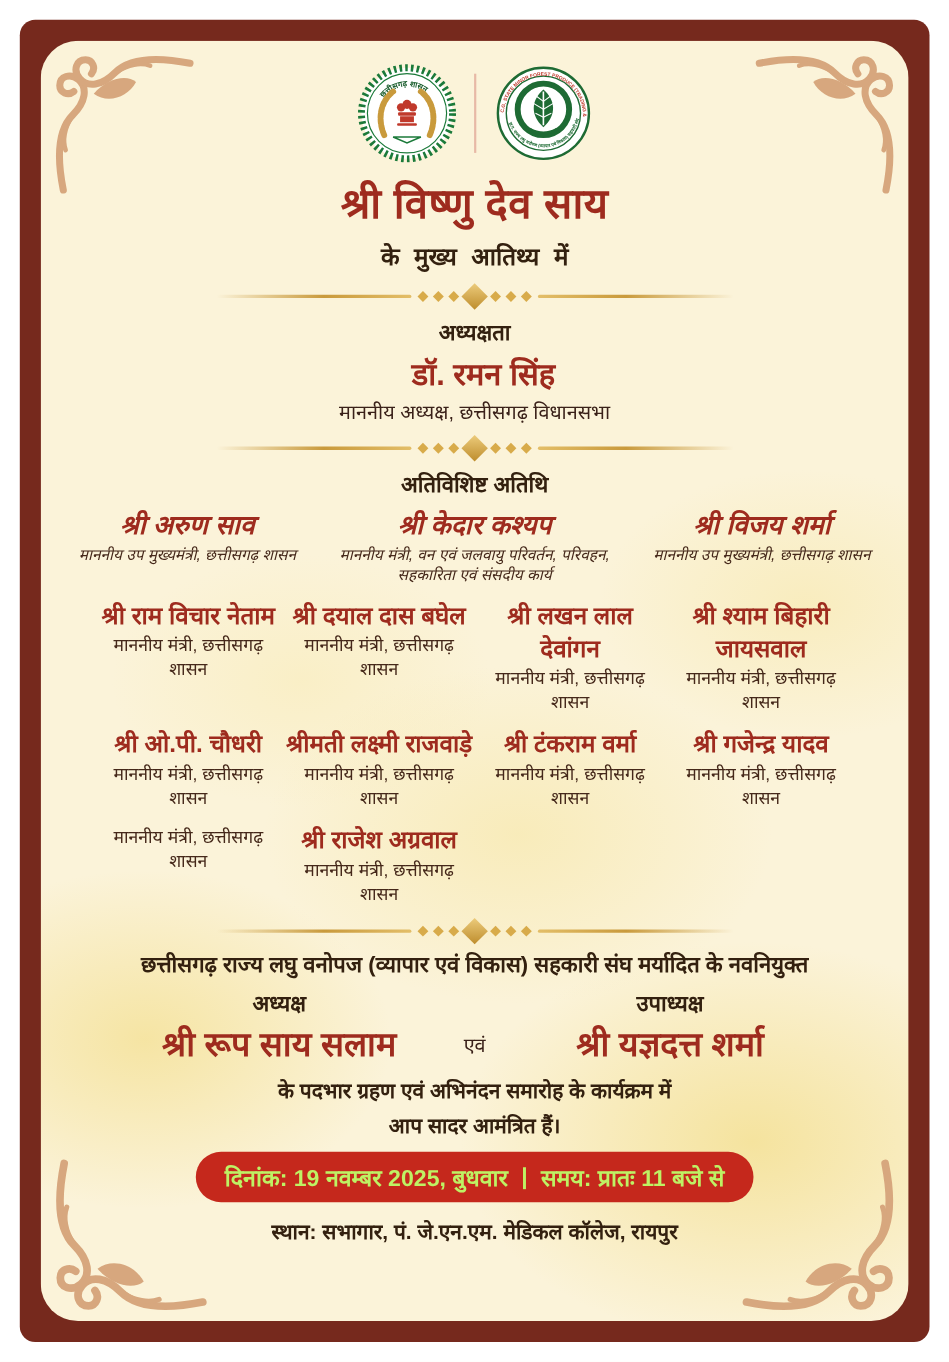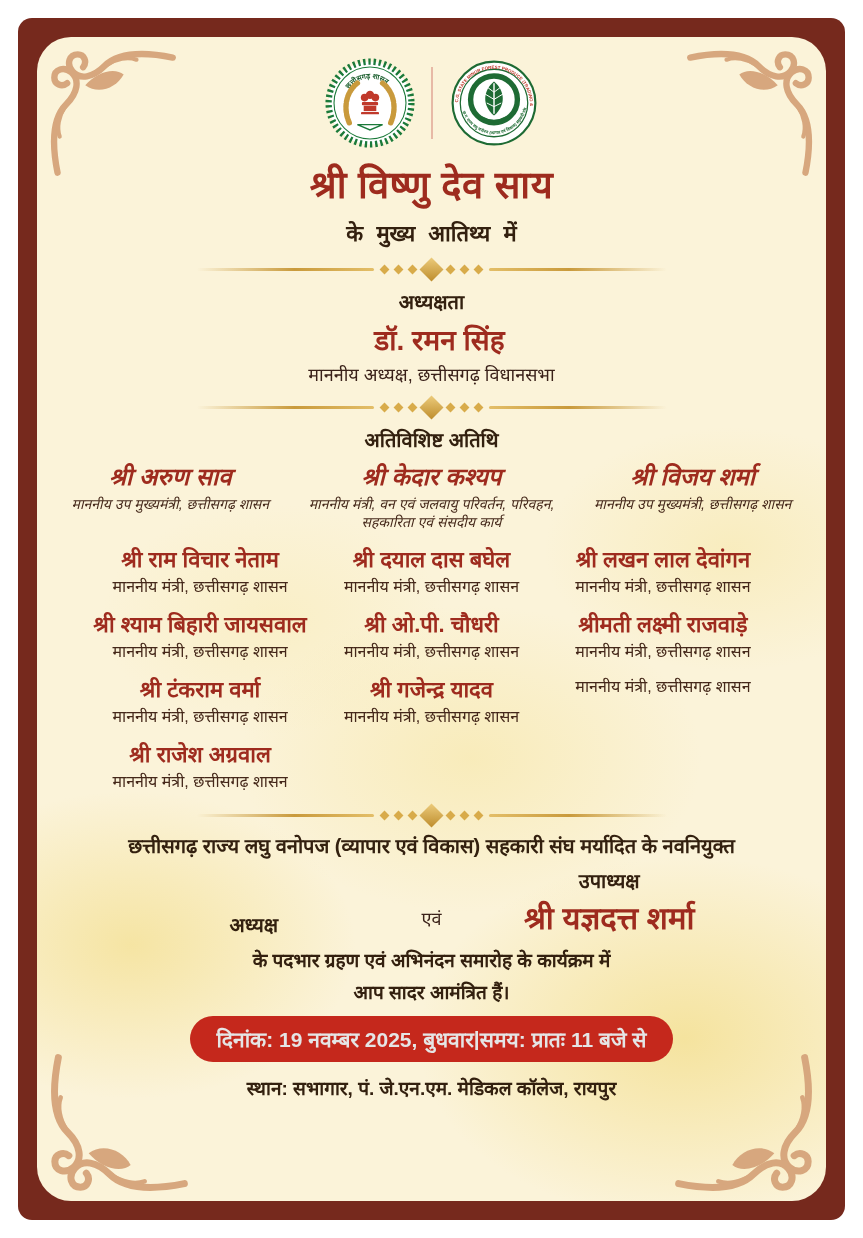--- a/index.html
+++ b/index.html
@@ -61,37 +61,37 @@
   .sec-heading{font-size:20px;font-weight:bold;color:#33200F;margin-top:2px;text-align:center;}
   .pres-name{font-size:28px;font-weight:bold;color:#9E2B1E;margin-top:5px;padding-left:16px;}
   .pres-desig{font-size:18px;color:#3A2119;margin-top:4px;}
 
   
   .vip-row{display:grid;grid-template-columns:1fr 1.15fr 1fr;width:97%;margin:6px auto 0 auto;align-items:start;font-style:italic;}
   .vip-name{font-size:24px;font-weight:bold;color:#9E2B1E;}
   .vip-desig{font-size:14px;color:#45281A;margin-top:3px;line-height:1.3;}
 
   
-  .min-grid{display:grid;grid-template-columns:1fr 1fr 1fr;width:88%;margin:12px auto 0 auto;row-gap:11px;}
+  .min-grid{display:grid;grid-template-columns:1fr 1fr 1fr 1fr;width:88%;margin:12px auto 0 auto;row-gap:11px;}
   .min-name{font-size:22px;font-weight:bold;color:#9E2B1E;}
   .min-desig{font-size:16px;color:#45281A;margin-top:2px;}
 
   .intro-line{font-size:20px;font-weight:bold;color:#33200F;margin-top:2px;}
 
   .roles-row{display:grid;grid-template-columns:1fr auto 1fr;width:84%;margin:8px auto 0 auto;align-items:end;}
   .role-label{font-size:20px;font-weight:bold;color:#33200F;}
   .role-name{font-size:31px;font-weight:bold;color:#9E2B1E;margin-top:2px;}
   .role-conj{font-size:18px;color:#3A2119;padding:0 14px 8px 14px;}
 
   .invite-line{font-size:19px;font-weight:bold;color:#33200F;margin-top:9px;}
   .invite-line2{font-size:19px;font-weight:bold;color:#33200F;margin-top:6px;}
 
   .banner{
-    display:inline-flex;align-items:center;
-    background:#C5281C;color:#e5e5e5;border-radius:26px;
+    display:inline-flex;align-items:center;gap:12px;
+    background:#C5281C;color:#bef264;border-radius:26px;
     padding:9px 26px;margin-top:11px;
     font-size:21px;font-weight:bold;text-align:center;
   }
   .venue1{font-size:19px;font-weight:bold;color:#33200F;margin-top:13px;}
 </style>
 </head>
 <body>
 
 <svg width="0" height="0" style="position:absolute">
   <defs>
@@ -268,20 +268,21 @@
             <span class="dm sm"></span>
             <span class="dm sm"></span>
             <span class="dv-line dv-right"></span>
         </div>
 
         <div class="intro-line">छत्तीसगढ़ राज्य लघु वनोपज (व्यापार एवं विकास) सहकारी संघ मर्यादित के नवनियुक्त</div>
 
         <div class="roles-row">
           <div>
             <div class="role-label">अध्यक्ष</div>
+            <div class="role-name">श्री रूप साय सलाम</div>
           </div>
           <div class="role-conj">एवं</div>
           <div>
             <div class="role-label">उपाध्यक्ष</div>
             <div class="role-name">श्री यज्ञदत्त शर्मा</div>
           </div>
         </div>
 
         <div class="invite-line">के पदभार ग्रहण एवं अभिनंदन समारोह के कार्यक्रम में</div>
         <div class="invite-line2">आप सादर आमंत्रित हैं।</div>

